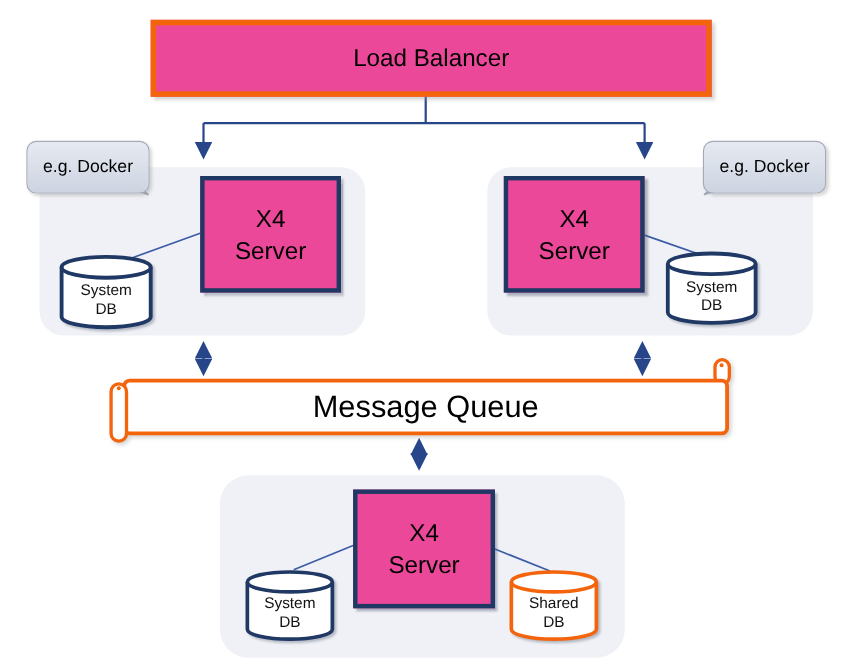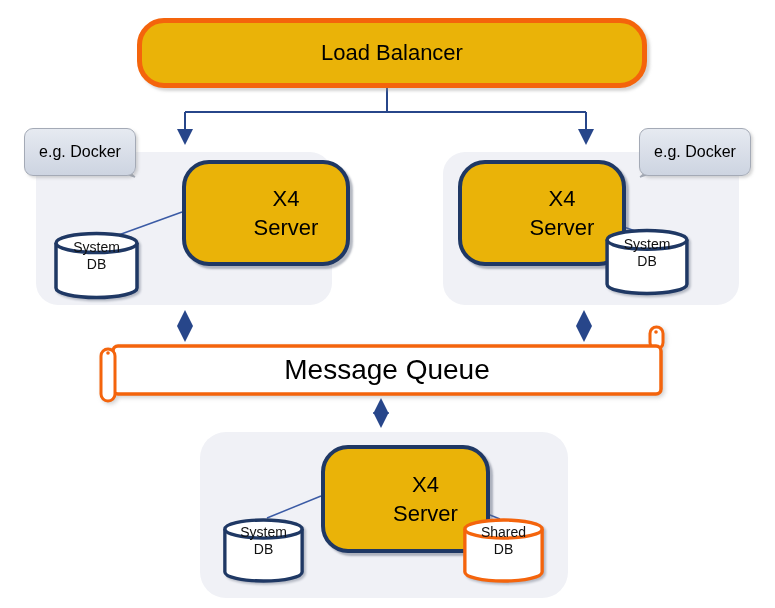--- a/index.html
+++ b/index.html
@@ -4,46 +4,45 @@
 <style>
   html,body{margin:0;padding:0;background:#fff;}
   .stage{
     position:relative;width:775px;height:608px;background:#ffffff;
     font-family:"Liberation Sans",sans-serif;color:#111;overflow:hidden;
   }
   .cluster{
     position:absolute;background:#F0F1F6;border-radius:22px;z-index:1;
   }
   .overlay{position:absolute;left:0;top:0;z-index:2;}
-  .node{position:absolute;z-index:3;background:#eab308;display:flex;flex-direction:column;
-        align-items:center;justify-content:center;text-align:center;border-radius:27px;}
+  .node{position:absolute;z-index:3;background:#ec4899;display:flex;flex-direction:column;
+        align-items:center;justify-content:center;text-align:center;}
   .lb{
     border:5px solid #F4640C;font-size:22px;color:#000;
     box-shadow:3px 3px 3px rgba(150,150,150,.40);
   }
   .server{
     border:4px solid #1F3864;font-size:22px;line-height:29px;color:#000;
     box-shadow:3px 3px 2px rgba(90,100,120,.45);
-    padding-left:40px;
   }
   .note{
     position:absolute;z-index:4;display:flex;align-items:center;justify-content:center;
     font-size:16px;color:#000;border:1.4px solid #A4AAB6;border-radius:9px;
     background:linear-gradient(#E6EAF1,#CDD4E1);
     box-shadow:2px 2px 3px rgba(140,140,140,.35);
     margin-top:16px;
   }
   .cyl{position:absolute;z-index:3;}
   .cyl svg{position:absolute;left:0;top:0;width:100%;height:100%;overflow:visible;
     filter:drop-shadow(2.5px 2px 1px rgba(90,100,120,.40));}
   .cyl .shape{fill:#ffffff;stroke-width:3.5;}
   .cyl.navy .shape{stroke:#1F3864;}
   .cyl.orange .shape{stroke:#F4640C;}
   .cyl-label{
-    position:absolute;left:0;right:0;top:8px;z-index:2;text-align:center;
+    position:absolute;left:0;right:0;top:24px;z-index:2;text-align:center;
     font-size:14px;line-height:17px;color:#111;
   }
   .mq-svg{position:absolute;left:96px;top:322px;z-index:3;
     filter:drop-shadow(2px 2px 2px rgba(140,140,140,.40));}
   .mq-label{
     position:absolute;left:113px;top:346px;width:548px;height:48px;z-index:4;
     display:flex;align-items:center;justify-content:center;font-size:28px;color:#000;
   }
 </style>
 </head>

